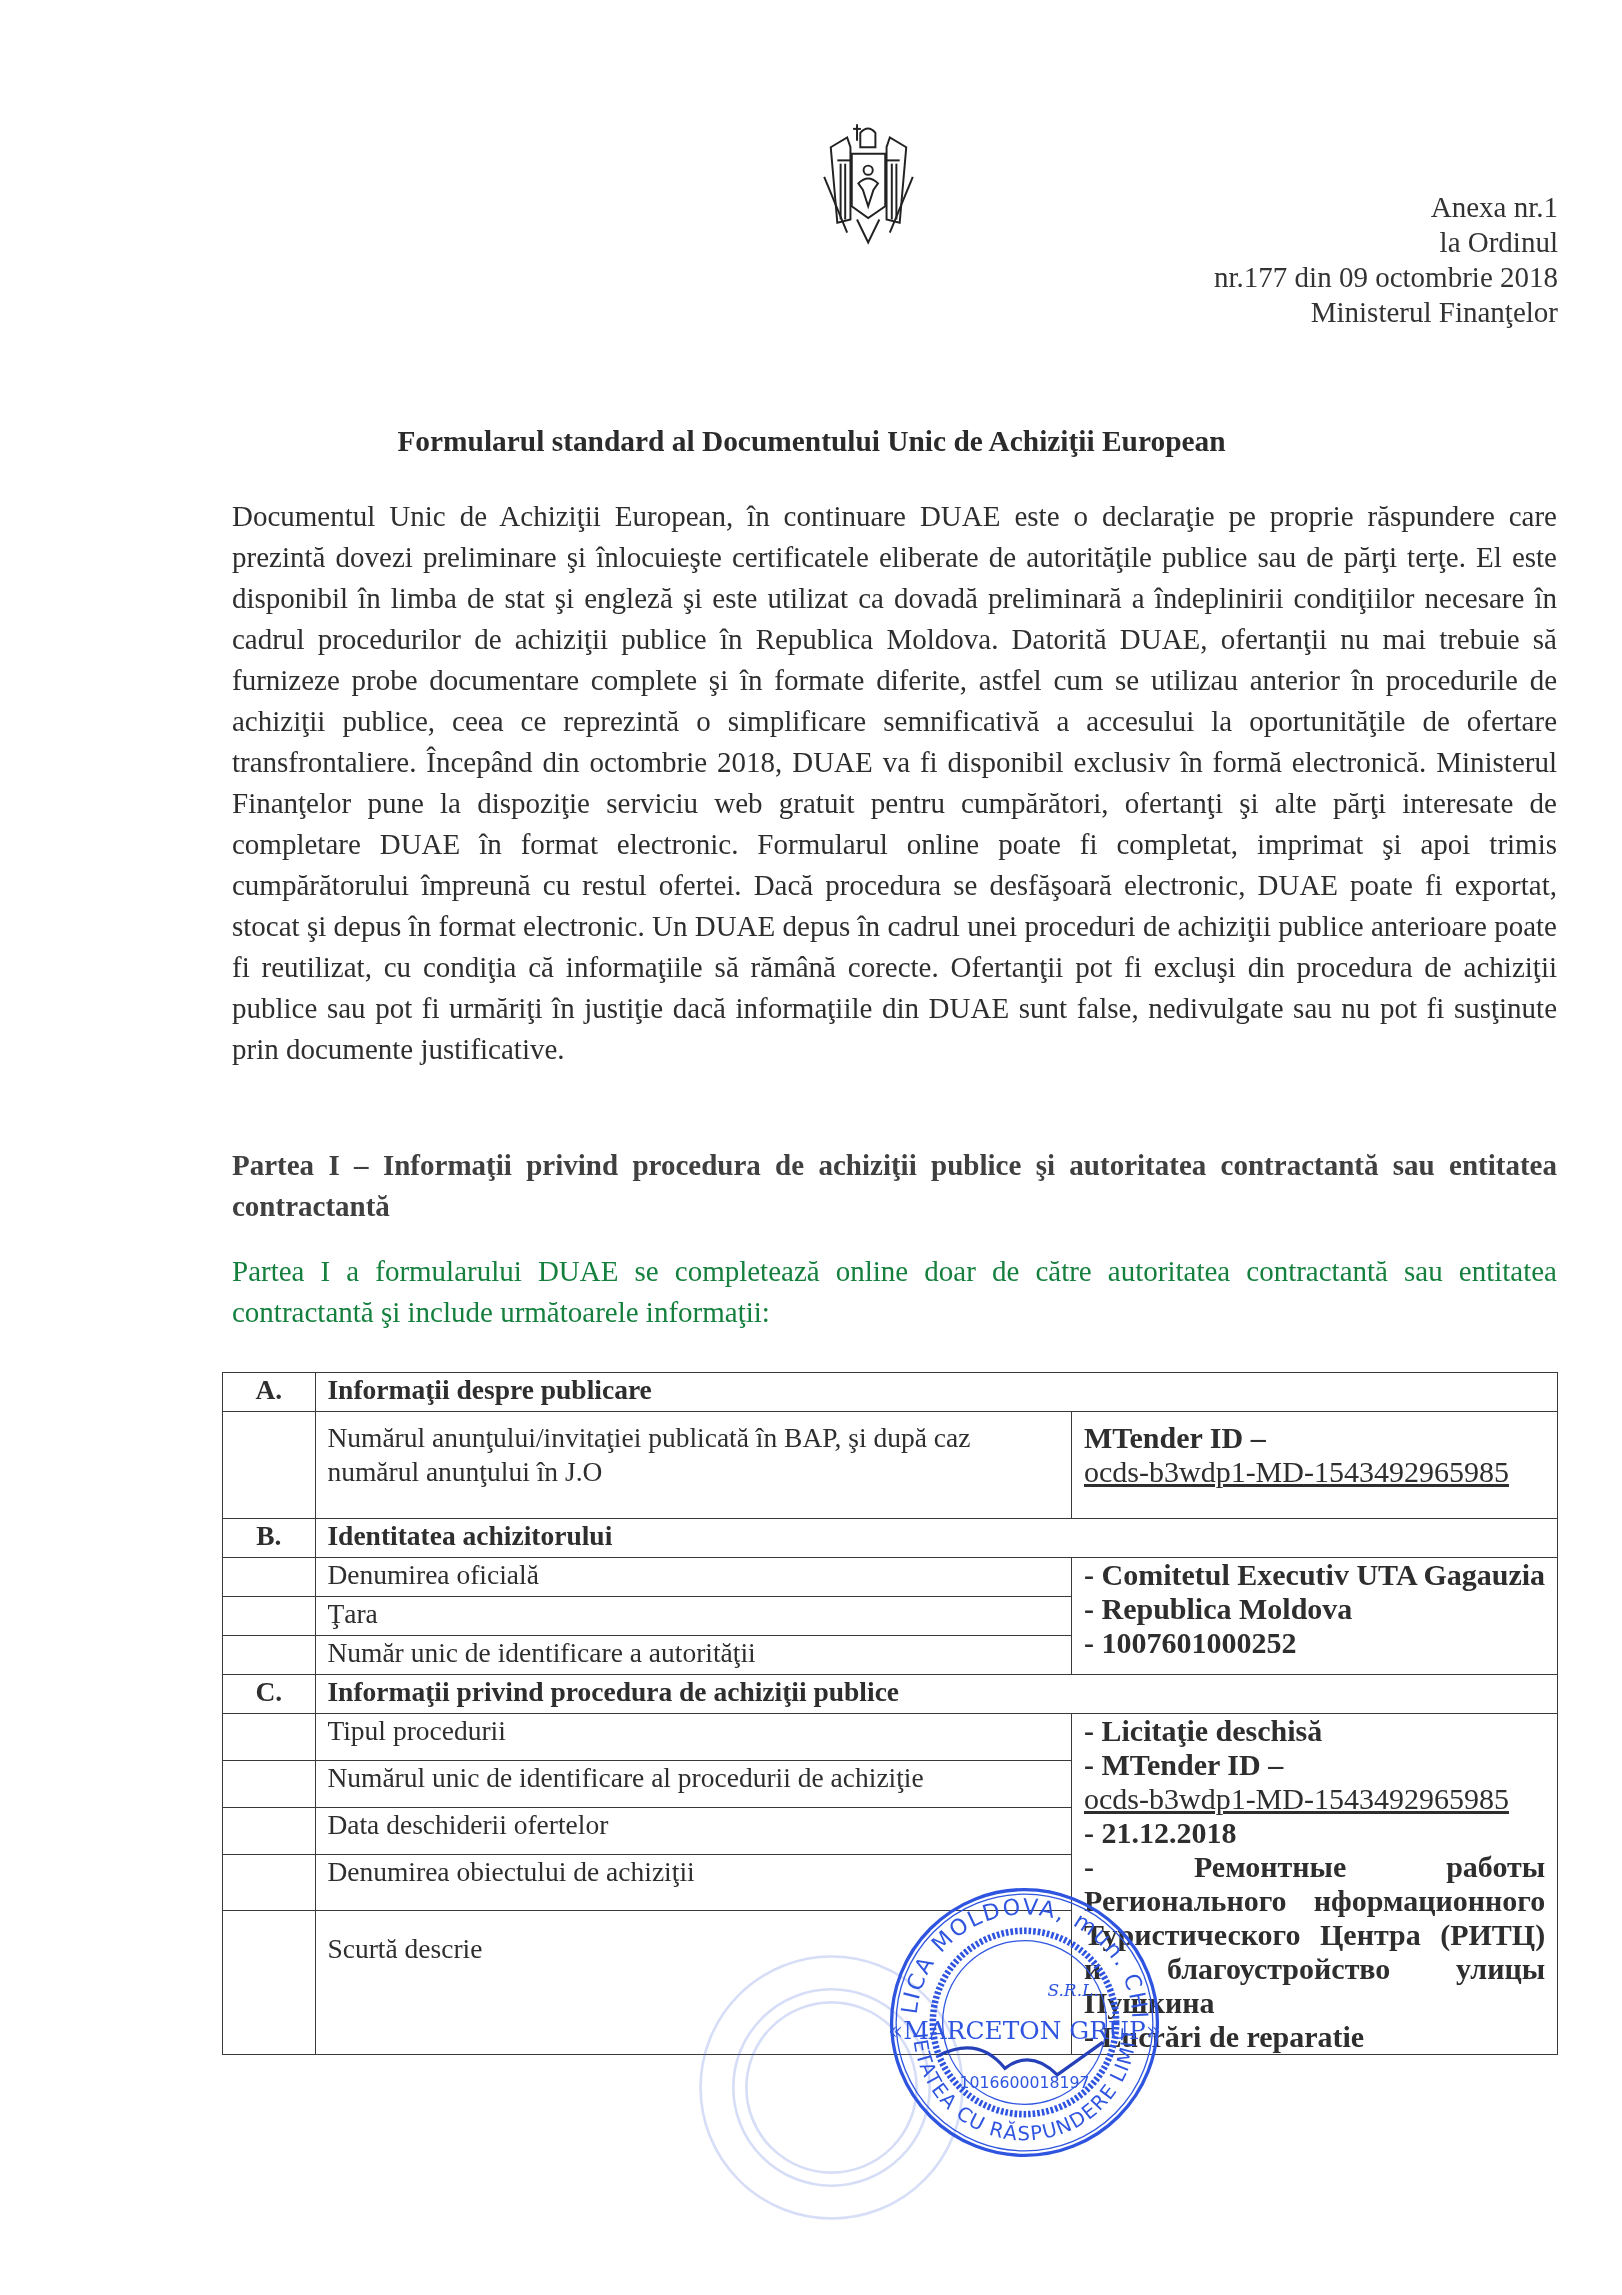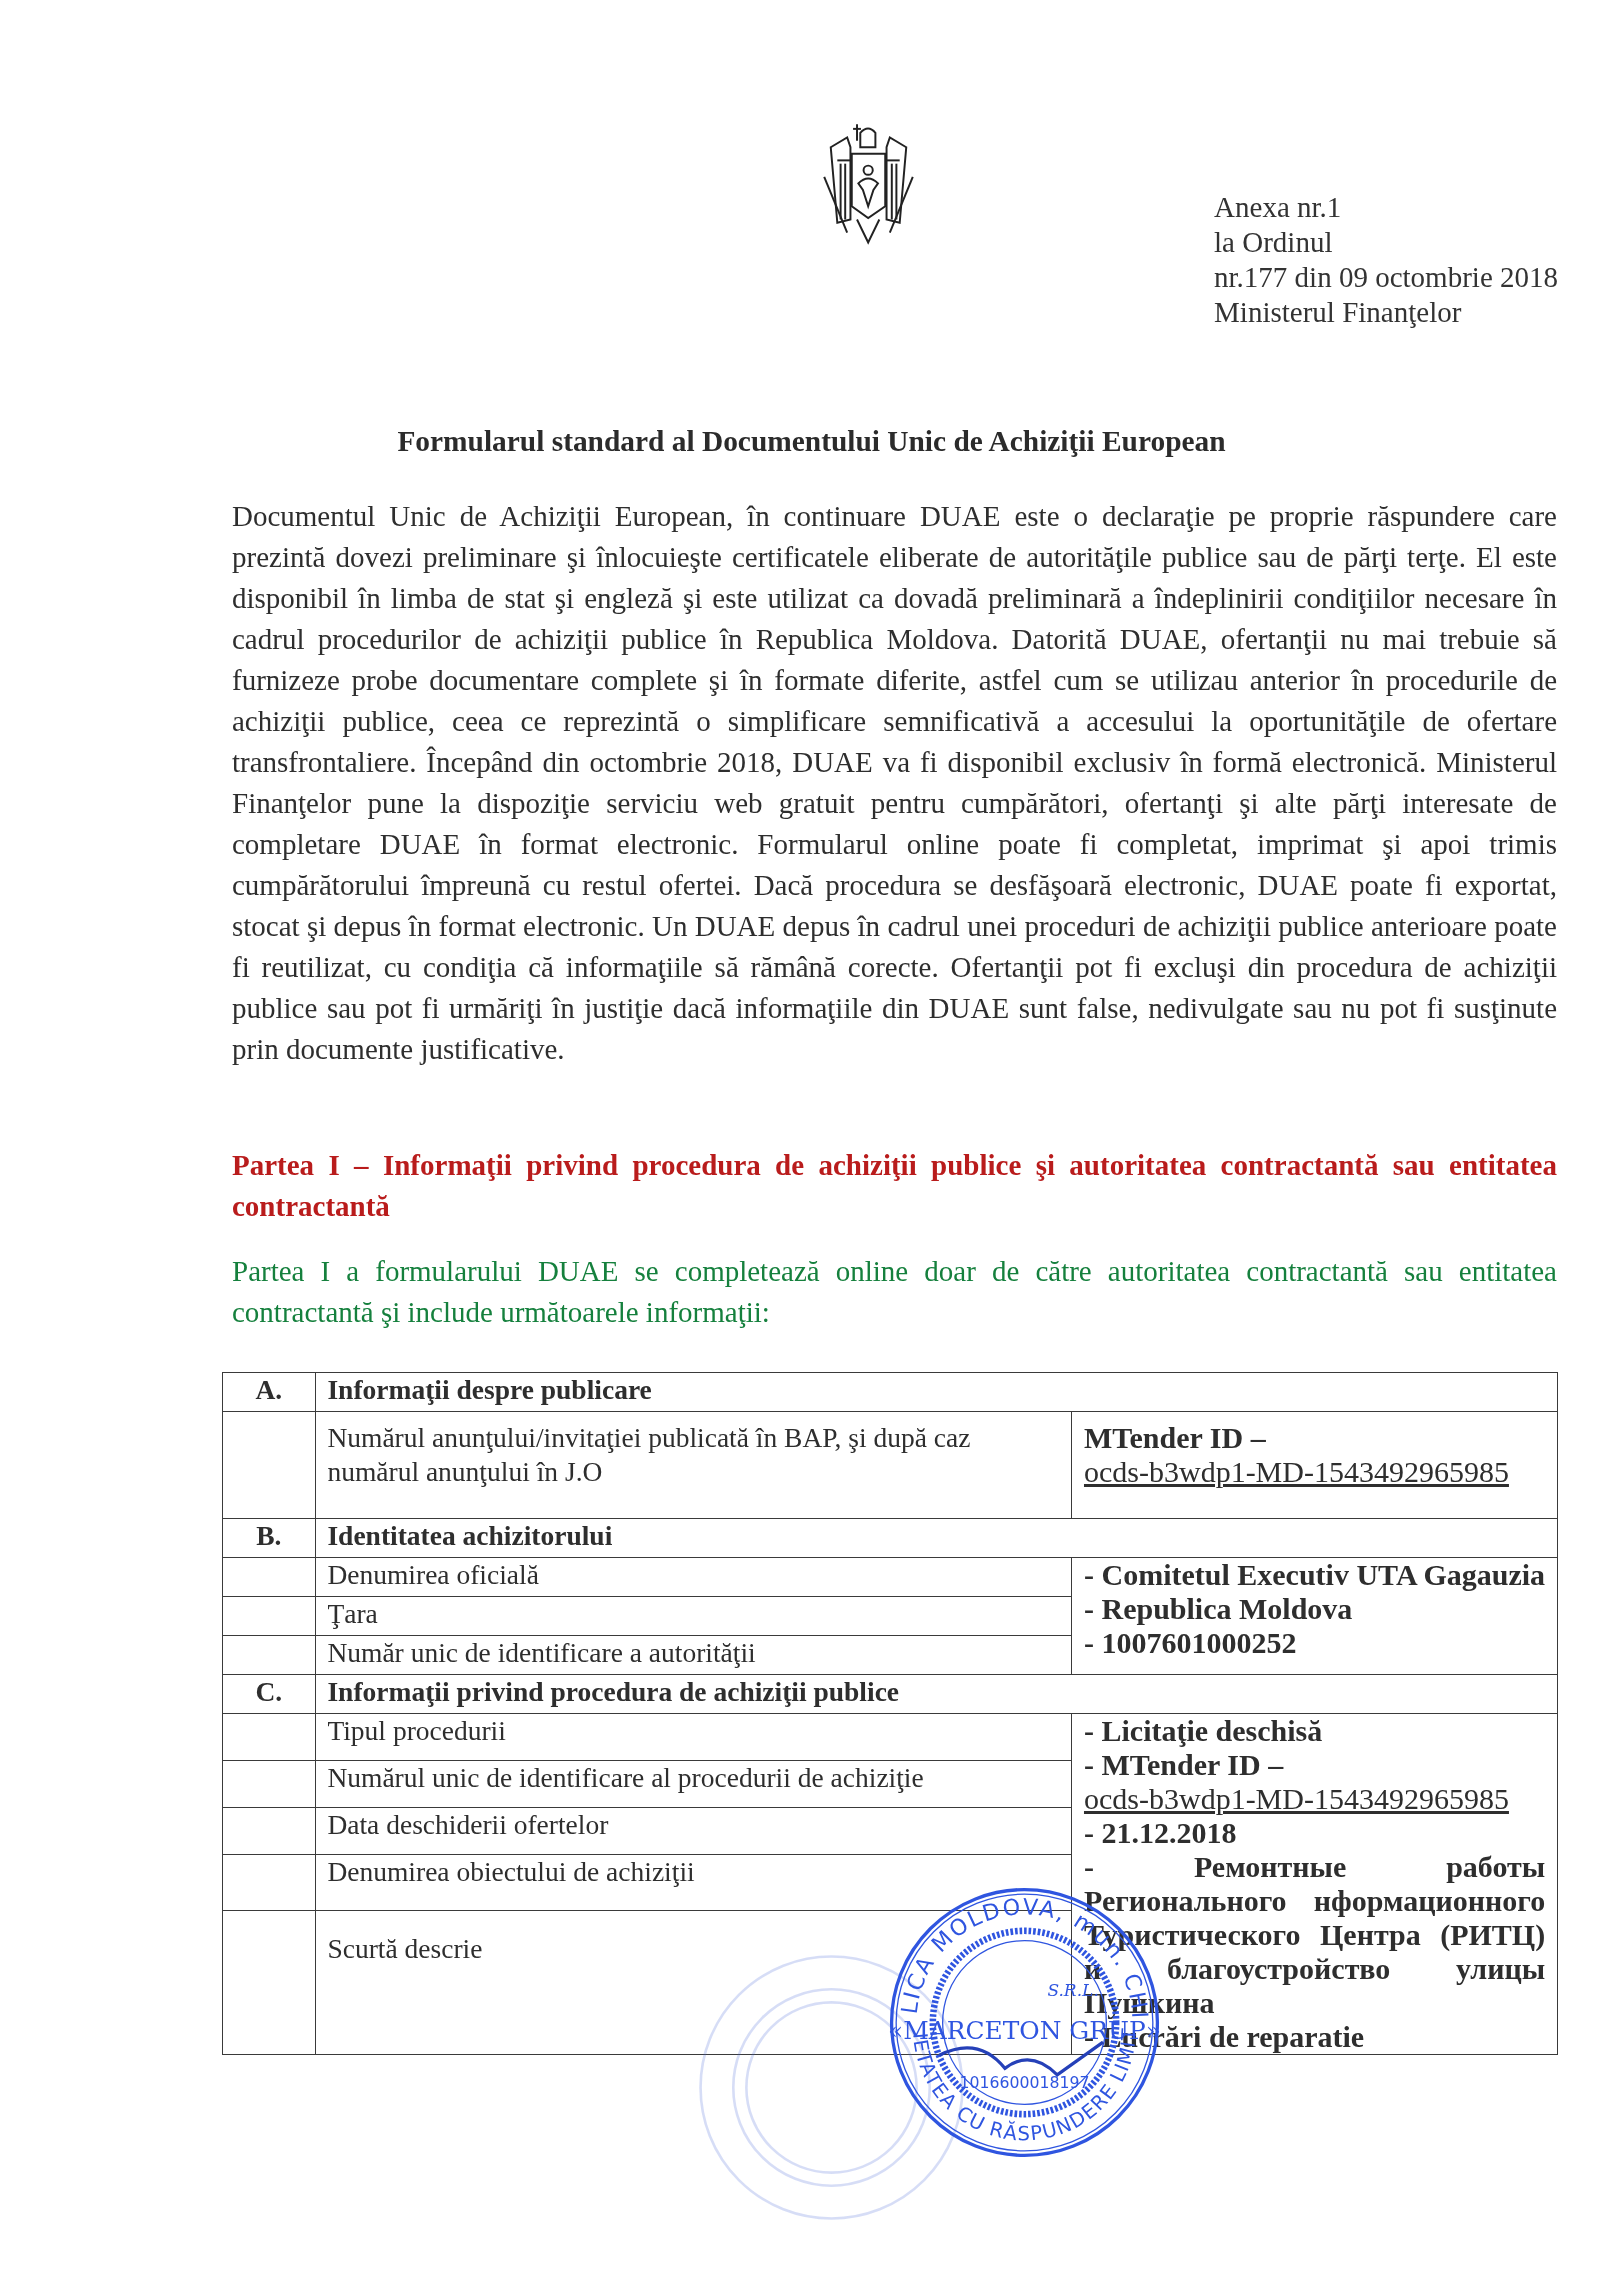--- a/index.html
+++ b/index.html
@@ -2,32 +2,32 @@
 <html style="font-size:10.5px"><head>
 <meta charset="utf-8">
 <style>
   html, body { margin: 0; padding: 0; background: #ffffff; }
   body { width: 1623px; height: 2295px; position: relative; overflow: hidden;
          font-family: "Liberation Serif", "DejaVu Serif", serif; color: #2a2a2a; }
   .page { position: absolute; left: 0; top: 0; width: 1623px; height: 2295px; }
 
   .crest { position: absolute; left: 811px; top: 121px; width: 115px; height: 128px; }
 
-  .annex { position: absolute; right: 65px; top: 190px; 
+  .annex { position: absolute; right: 65px; top: 190px; text-align: right;
            font-size: 29px; line-height: 35px; color: #333; margin-left: 7px; }
   .annex div { white-space: nowrap; }
 
   .doc-title { position: absolute; left: 0; width: 1623px; top: 425px; text-align: center;
                font-weight: bold; font-size: 29.4px; color: #2b2b2b; }
 
   .intro { position: absolute; left: 232px; width: 1325px; top: 496px;
            font-size: 29px; line-height: 41px; text-align: justify; color: #2e2e2e; }
 
   .part-heading { position: absolute; left: 232px; width: 1325px; top: 1145px;
-                  font-size: 29px; line-height: 41px; font-weight: bold; text-align: justify; color: #b91c1c; }
+                  font-size: 29px; line-height: 41px; font-weight: bold; text-align: justify; color: #404040; }
 
   .part-intro { position: absolute; left: 232px; width: 1325px; top: 1251px;
                 font-size: 29px; line-height: 41px; text-align: justify; color: #15803d; }
 
   table.duae { position: absolute; left: 222px; top: 1372px; width: 1336px;
                border-collapse: collapse; font-size: 27.5px; color: #2e2e2e; }
   table.duae td { border: 1.6px solid #3a3a3a; padding: 0 11.8px; vertical-align: top; line-height: 34px; }
   td.letter { width: 68px; text-align: center; font-weight: bold; }
   td.sec-title { font-weight: bold; }
   td.label { width: 732px; }

